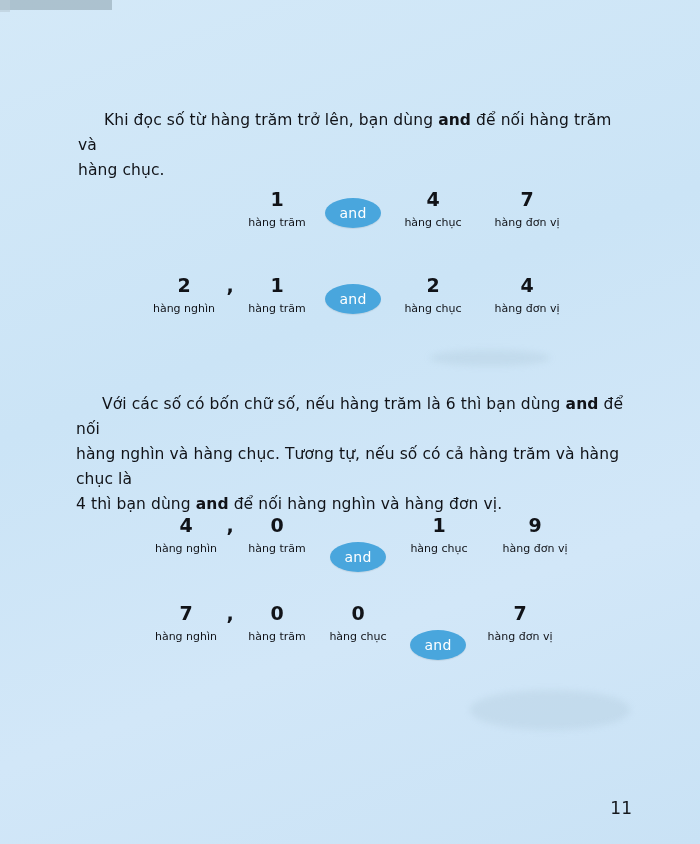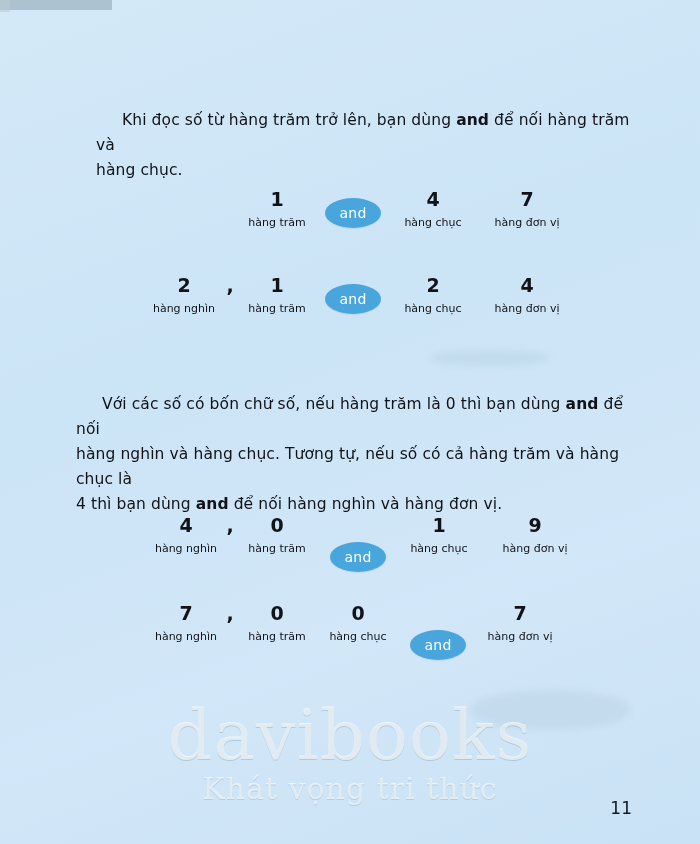--- a/index.html
+++ b/index.html
@@ -146,21 +146,21 @@
 
 <div class="page">
   <div class="scan-edge"></div>
   <div class="scan-edge2"></div>
 
   <div class="smudge" style="left:430px; top:350px; width:120px; height:16px;"></div>
   <div class="smudge" style="left:470px; top:690px; width:160px; height:40px;"></div>
 
   <div class="content">
 
-    <div class="para" style="left:96px; top:108px; width:540px;">
+    <div class="para" style="left:78px; top:108px; width:540px;">
       <span class="indent"></span><span>Khi đọc số từ hàng trăm trở lên, bạn dùng </span><b>and</b><span> để nối hàng trăm và</span><br>
       <span>hàng chục.</span>
     </div>
 
     <div class="row" style="left:0px; top:186px; width:700px;">
       <div class="col" style="left:232px; top:0; width:90px;">
         <div class="digit">1</div>
         <div class="label">hàng trăm</div>
       </div>
       <div class="and-bubble" style="left:325px; top:12px;">and</div>
@@ -191,21 +191,21 @@
         <div class="digit">2</div>
         <div class="label">hàng chục</div>
       </div>
       <div class="col" style="left:477px; top:0; width:100px;">
         <div class="digit">4</div>
         <div class="label">hàng đơn vị</div>
       </div>
     </div>
 
     <div class="para" style="left:76px; top:392px; width:560px;">
-      <span class="indent"></span><span>Với các số có bốn chữ số, nếu hàng trăm là 0 thì bạn dùng </span><b>and</b><span> để nối</span><br>
+      <span class="indent"></span><span>Với các số có bốn chữ số, nếu hàng trăm là 6 thì bạn dùng </span><b>and</b><span> để nối</span><br>
       <span>hàng nghìn và hàng chục. Tương tự, nếu số có cả hàng trăm và hàng chục là</span><br>
       <span>4 thì bạn dùng </span><b>and</b><span> để nối hàng nghìn và hàng đơn vị.</span>
     </div>
 
     <div class="row" style="left:0px; top:512px; width:700px;">
       <div class="col" style="left:138px; top:0; width:96px;">
         <div class="digit">4</div>
         <div class="label">hàng nghìn</div>
       </div>
       <div class="col" style="left:212px; top:0; width:36px;">
@@ -242,20 +242,16 @@
         <div class="digit">0</div>
         <div class="label">hàng chục</div>
       </div>
       <div class="and-bubble" style="left:410px; top:30px;">and</div>
       <div class="col" style="left:470px; top:0; width:100px;">
         <div class="digit">7</div>
         <div class="label">hàng đơn vị</div>
       </div>
     </div>
 
-    <div class="watermark">
-      <div class="wm-main">davibooks</div>
-      <div class="wm-sub">Khát vọng tri thức</div>
-    </div>
 
     <div class="page-number">11</div>
   </div>
 </div>
 
 </body></html>

